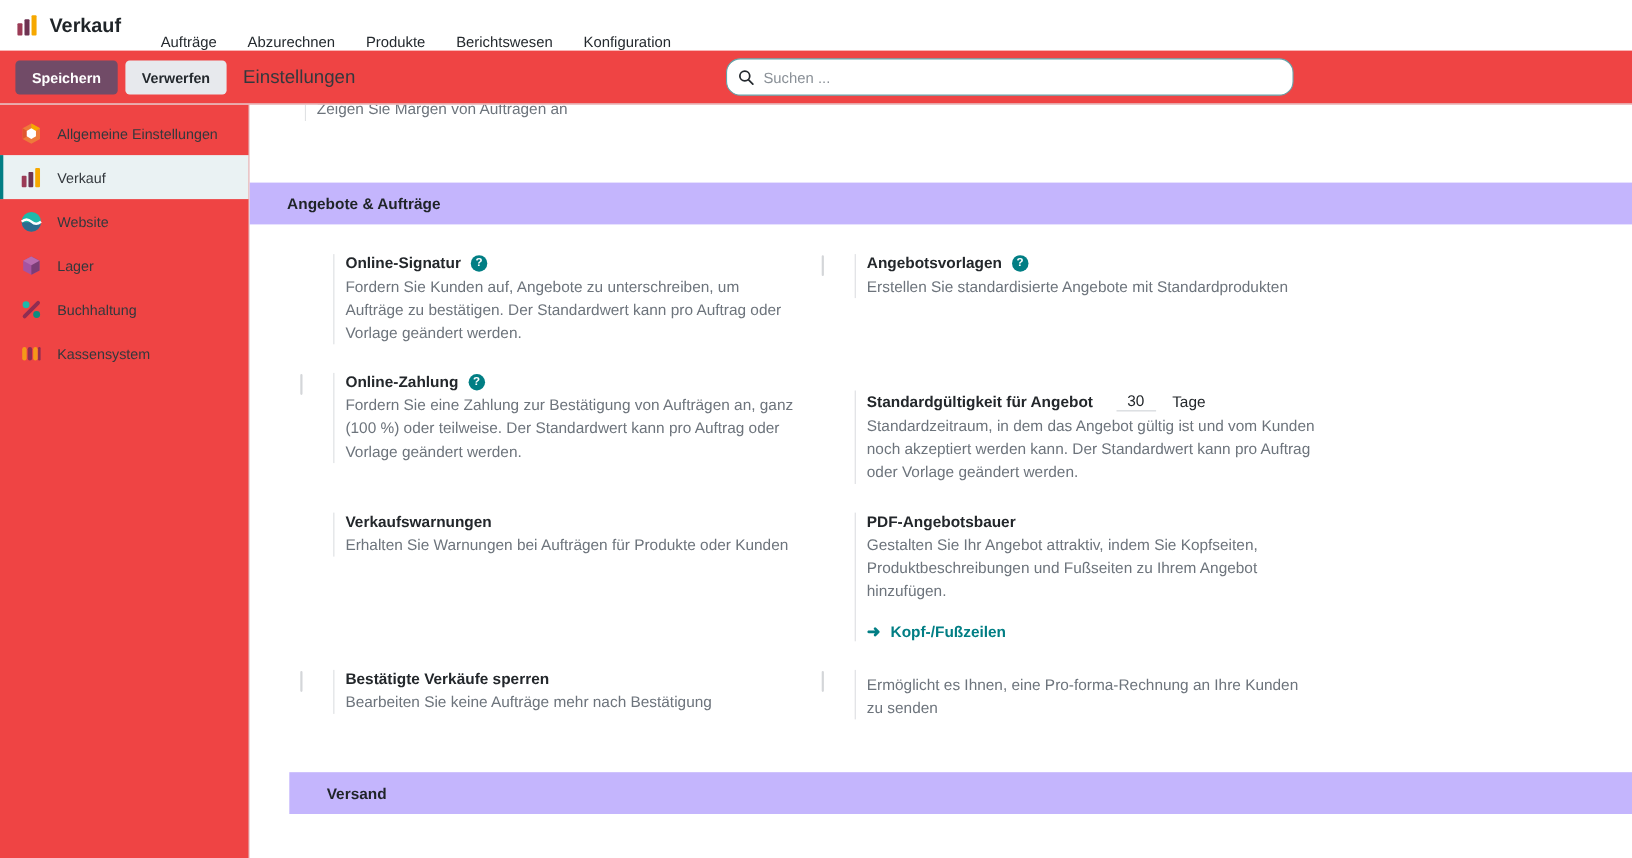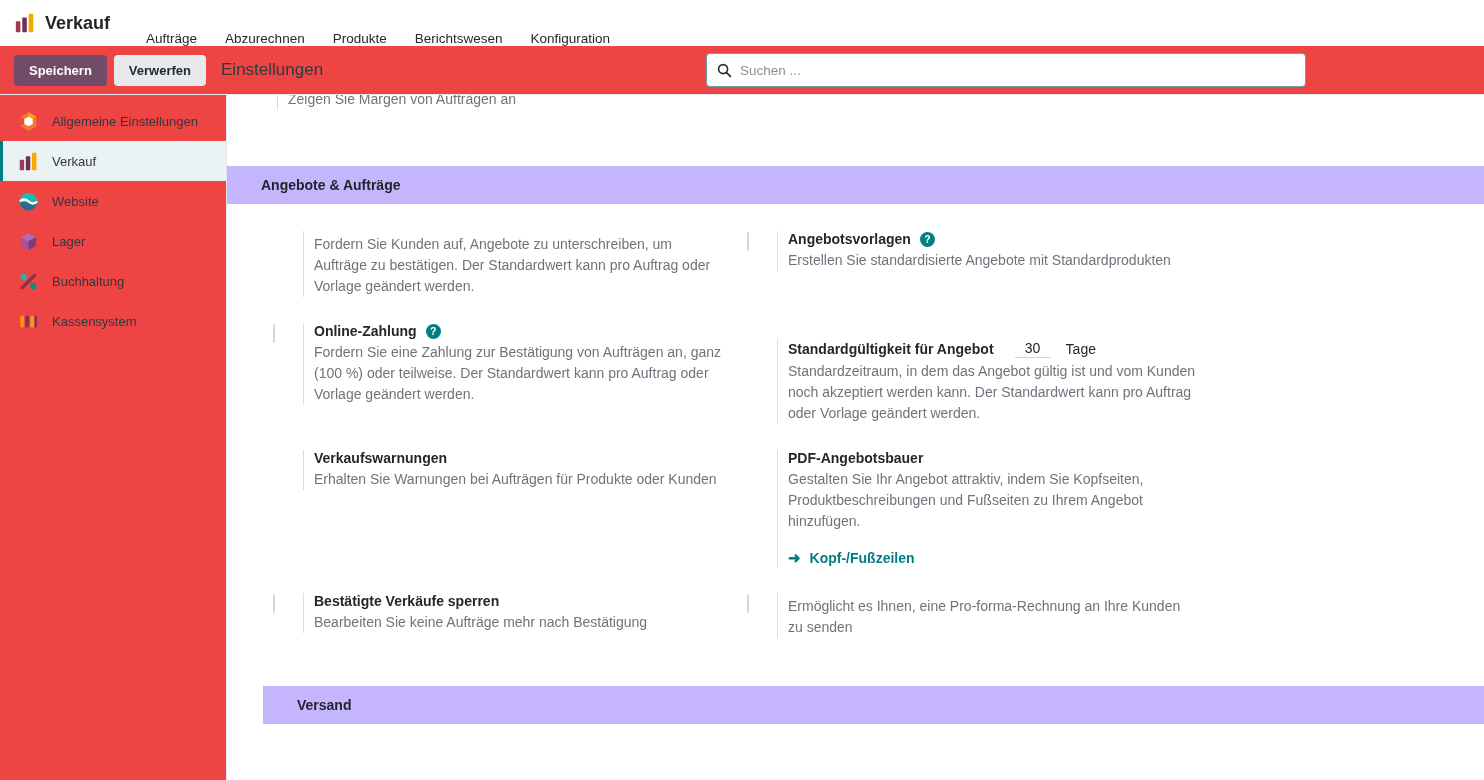--- a/index.html
+++ b/index.html
@@ -13,23 +13,23 @@
   .menu-item { font-size:13.5px; color:#24292e; padding:6px 14px; cursor:pointer;margin-top:30px; }
 
   
   .control-panel { height:49px; display:flex; align-items:center; padding:0 14px;
                    position:relative; border-bottom:1px solid #e3e5e8; background:#ef4444; }
   .btn { font-size:13px; font-weight:700; border:none; border-radius:4px;
          padding:8px 15px; cursor:pointer; }
   .btn-save { background:#714b67; color:#fff; }
   .btn-discard { background:#e7e9ed; color:#24292e; margin-left:7px; }
   .breadcrumb { font-size:17px; color:#33383d; margin-left:15px; }
-  .search-box { position:absolute; left:660px; top:7px; width:600px; height:34px;
-                border:1px solid #64a4aa; border-radius:4px; display:flex; align-items:center;
-                padding:0 10px; background:#fff;margin-left:46px; }
+  .search-box { position:absolute; left:660px; top:7px; width:516px; height:34px;
+                border:1px solid #64a4aa; border-radius:13px; display:flex; align-items:center;
+                padding:0 10px; background:#fff; }
   .search-box input { border:none; outline:none; flex:1; font-size:13.5px; color:#212529;
                       margin-left:8px; font-family:"Liberation Sans", sans-serif; }
   .search-box input::placeholder { color:#8a9097; }
 
   
   .main { display:flex; height:685px; }
   .sidebar { width:227px; flex:none; background:#ef4444; border-right:1px solid #e3e5e8; padding-top:6px; }
   .side-item { height:40px; display:flex; align-items:center; gap:13px; padding-left:15px;
                font-size:13px; color:#33383d; border-left:3px solid transparent; cursor:pointer; }
   .side-item.active { background:#eaf2f3; border-left-color:#017e84; }
@@ -188,20 +188,24 @@
       <span>Angebote &amp; Aufträge</span>
     </div>
 
     <div class="settings">
 
       <div class="setting">
         <div class="cb-cell">
           <span class="checkbox checked"></span>
         </div>
         <div class="setting-content">
+          <div class="setting-label-row">
+            <span class="setting-label">Online-Signatur</span>
+            <span class="help-icon"></span>
+          </div>
           <div class="setting-desc">Fordern Sie Kunden auf, Angebote zu unterschreiben, um Aufträge zu bestätigen. Der Standardwert kann pro Auftrag oder Vorlage geändert werden.</div>
         </div>
       </div>
 
       <div class="setting">
         <div class="cb-cell">
           <span class="checkbox"></span>
         </div>
         <div class="setting-content">
           <div class="setting-label-row">

